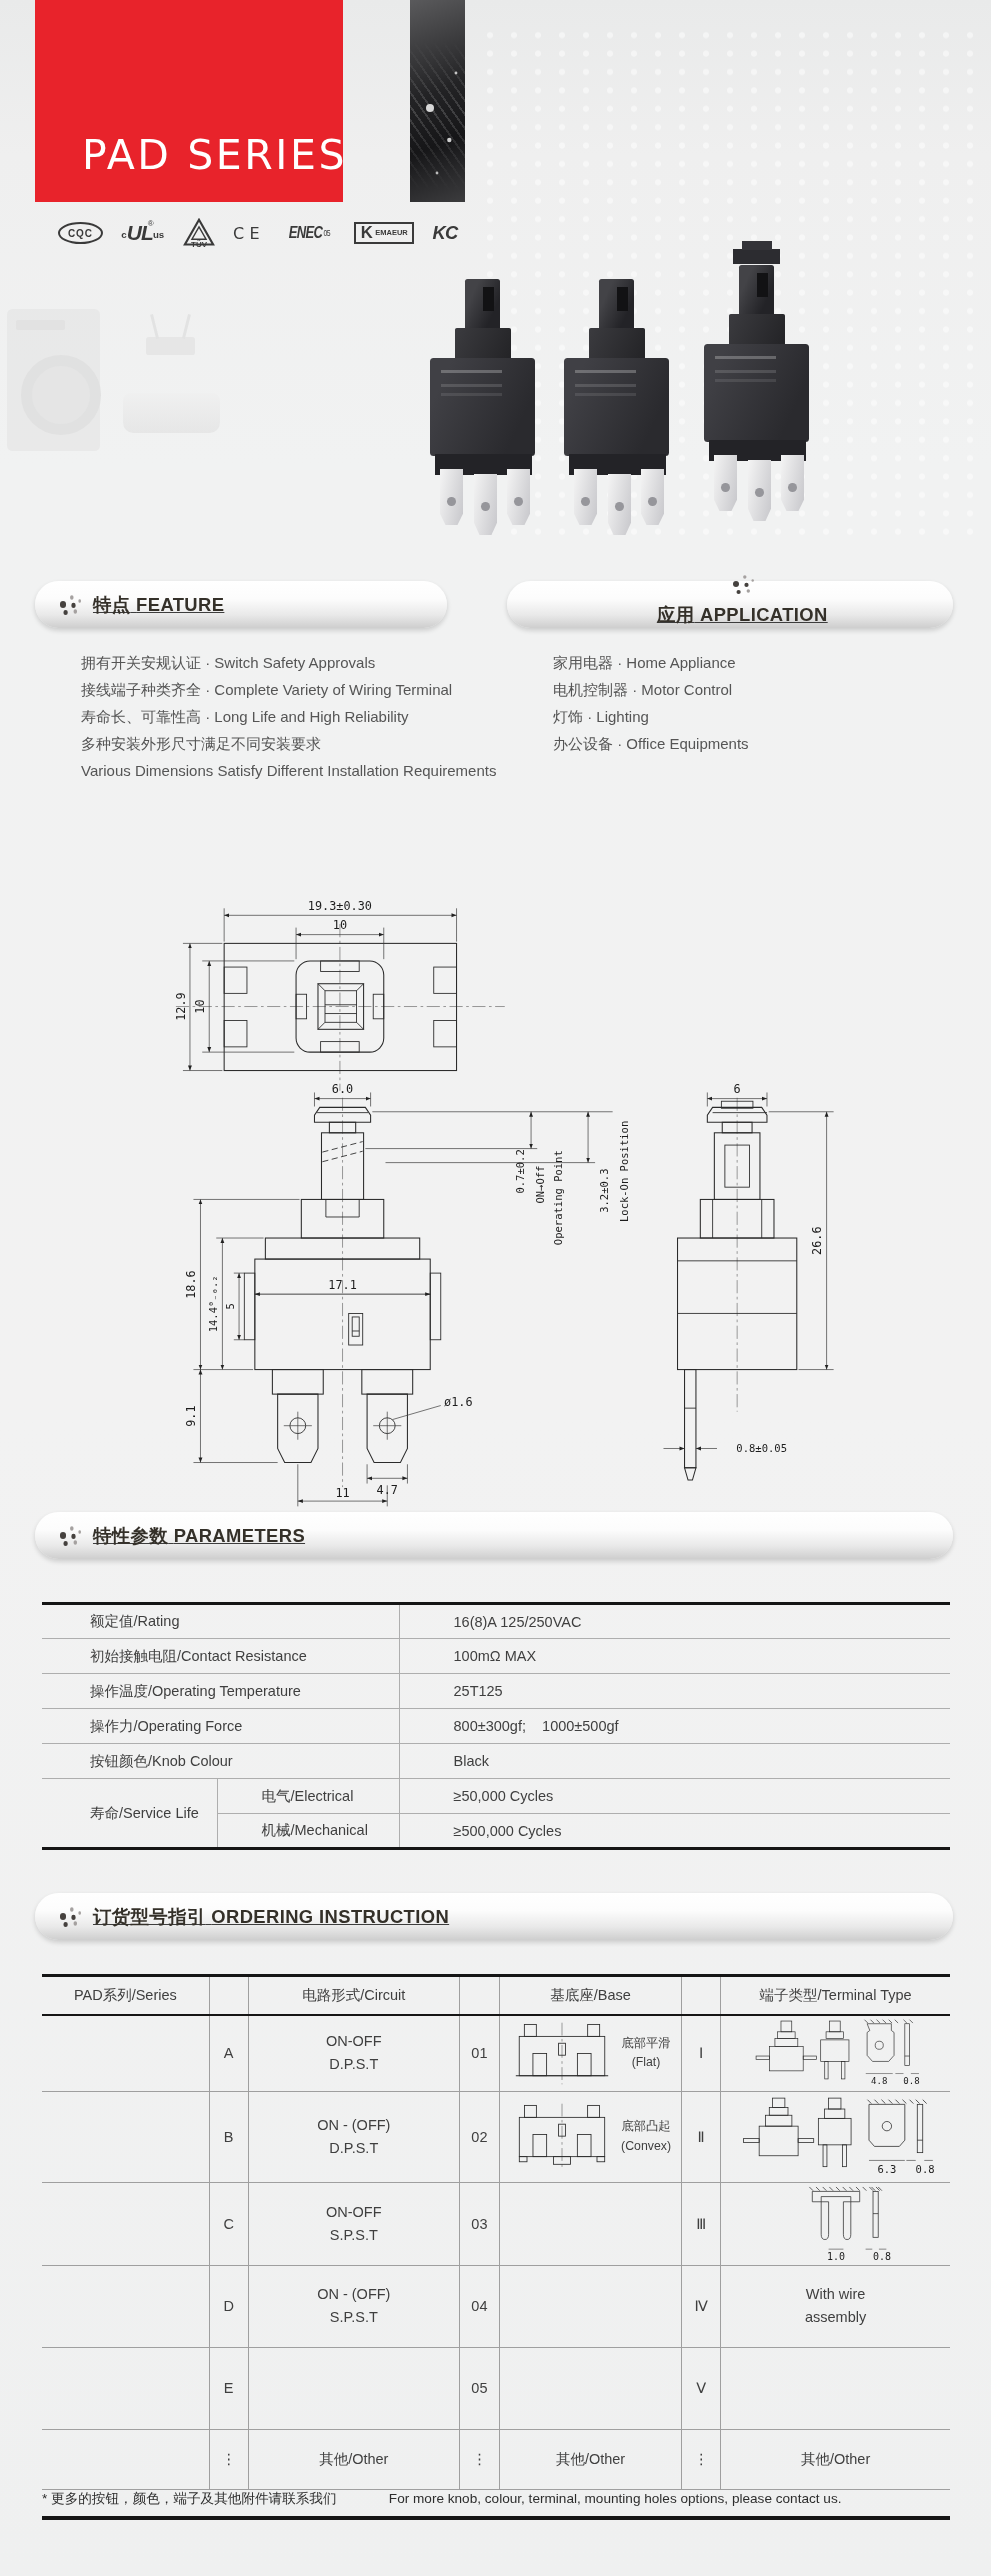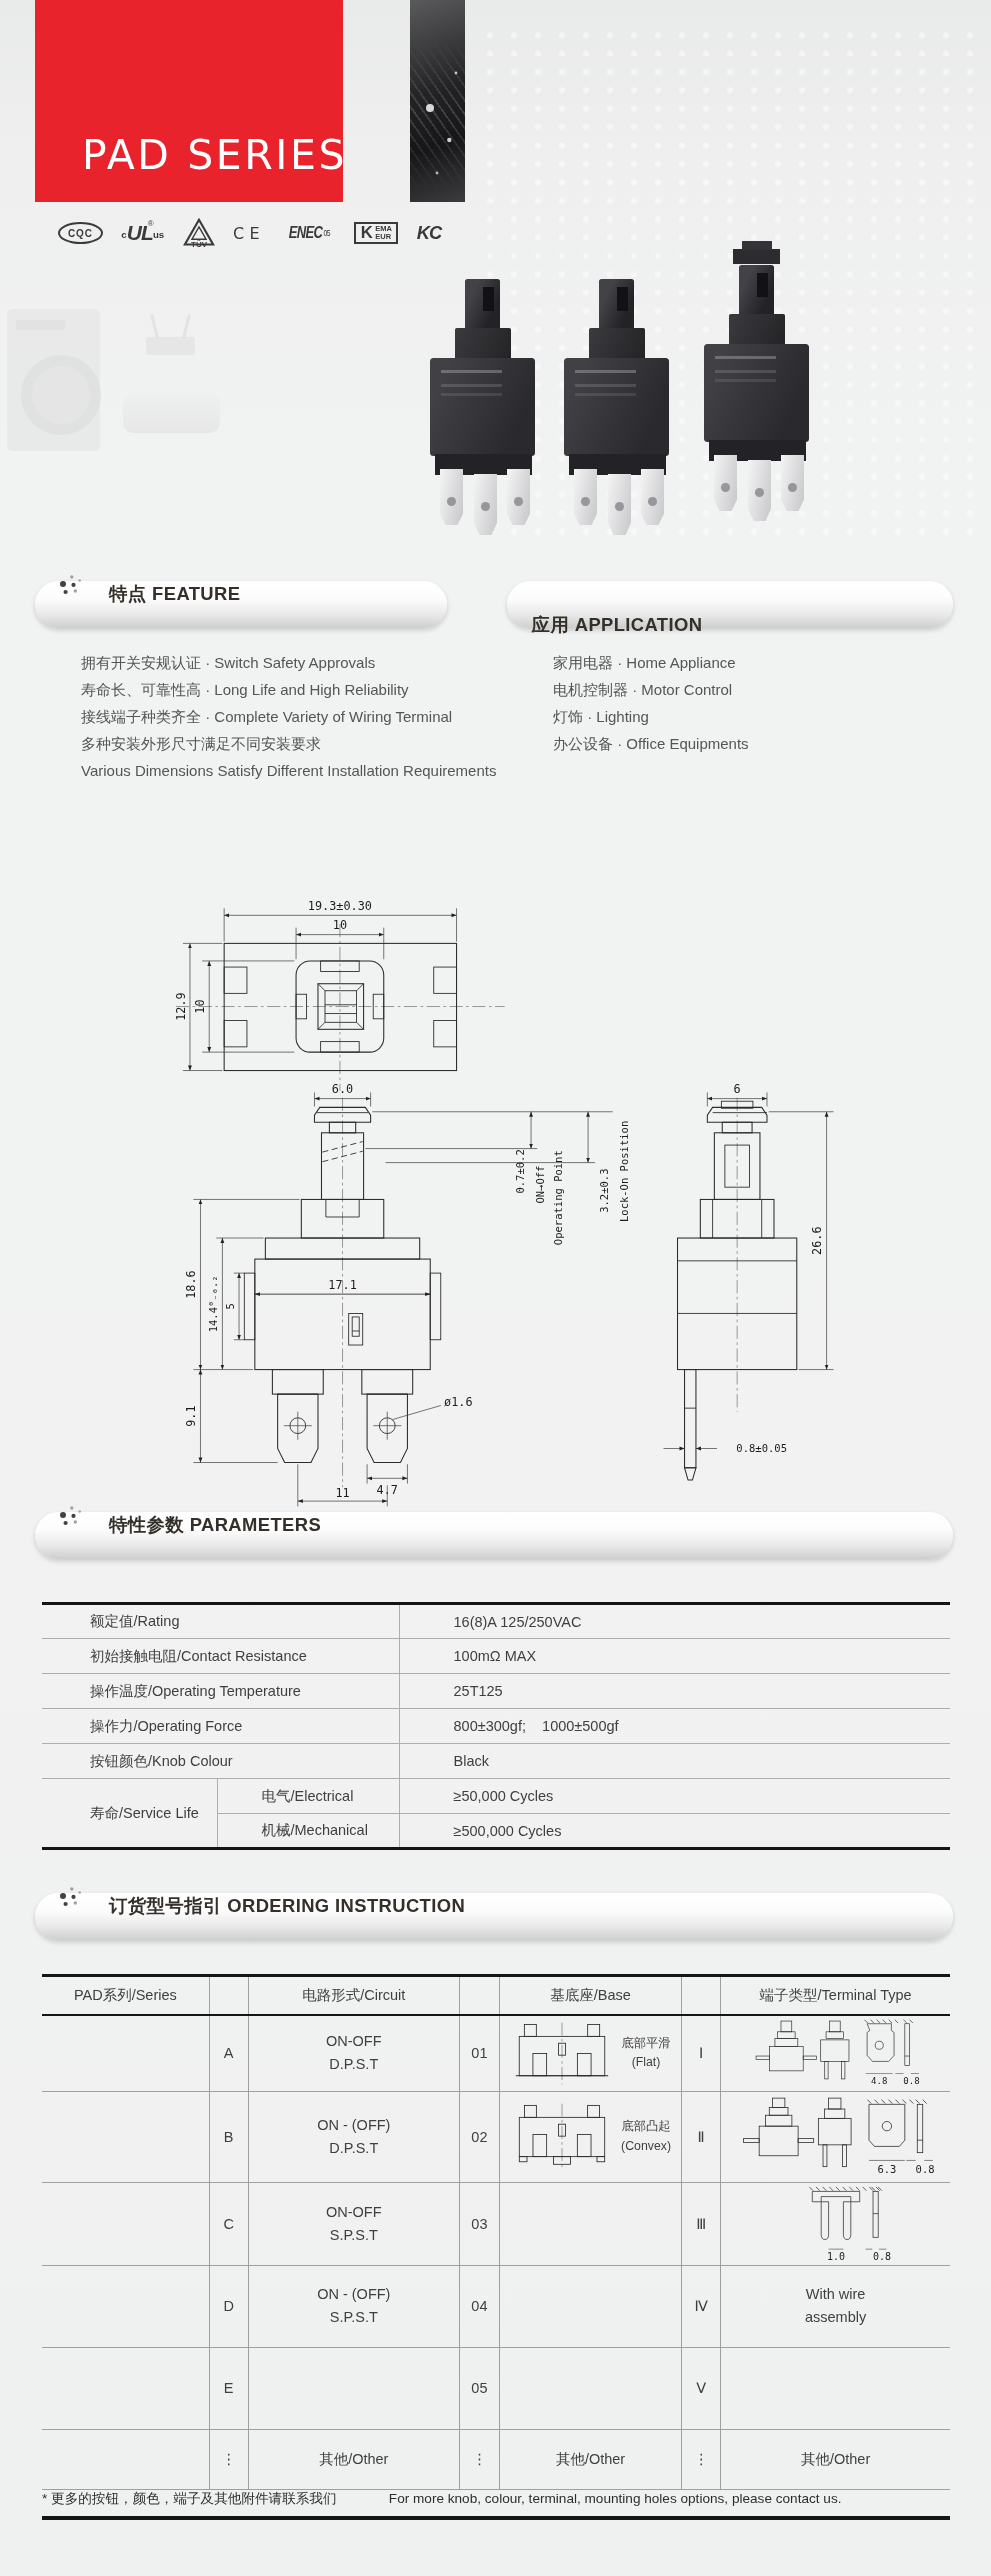--- a/index.html
+++ b/index.html
@@ -31,21 +31,21 @@
   .cert-ul{position:relative;display:flex;align-items:flex-end;}
   .cert-ul .ulp{font-size:9.7px;font-weight:bold;margin-bottom:1.8px;}
   .cert-ul .ulc{font-size:21px;font-weight:bold;font-style:italic;line-height:.8;letter-spacing:-0.9px;}
   .cert-ul .uls{font-size:9.7px;font-weight:bold;margin-bottom:1.8px;}
   .cert-ul .ulr{position:absolute;right:10.5px;top:-6.1px;font-size:8px;}
   .cert-ce{font-size:16px;letter-spacing:5.3px;font-weight:400;font-family:"DejaVu Sans",sans-serif;}
   .cert-enec{font-style:italic;font-weight:bold;font-size:16.7px;transform:scaleX(.78);letter-spacing:-0.9px;}
   .cert-enec .enum{font-style:normal;font-weight:normal;font-size:8.8px;margin-left:1.8px;}
   .cert-kema{border:2.2px solid #3a3a3a;padding:0.9px 4.4px;gap:2.6px;}
   .cert-kema .kk{font-size:16.7px;font-weight:bold;line-height:1;}
-  .cert-kema .kcol{display:flex;flex-direction:column;font-size:7.5px;font-weight:bold;line-height:1.1;}
+  .cert-kema .kcol{display:flex;font-size:7.5px;font-weight:bold;line-height:1.1;}
   .cert-kc{font-size:18.4px;font-weight:bold;letter-spacing:-0.9px;font-style:italic;}
   
   .wm{position:absolute;opacity:.6;}
   .washer{left:7px;top:309px;width:93px;height:142px;background:#e4e4e4;border-radius:5.3px;}
   .washer::before{content:"";position:absolute;left:14px;top:46px;width:58px;height:58px;border:11.4px solid #d7d7d7;border-radius:50%;background:#dedede;}
   .washer::after{content:"";position:absolute;left:8.8px;top:10.5px;width:49px;height:10.5px;background:#d9d9d9;border-radius:1.8px;}
   .router{left:146px;top:337px;width:49px;height:17.5px;background:#e0e0e0;border-radius:2.6px;}
   .router::before,.router::after{content:"";position:absolute;top:-23px;width:2.6px;height:24.6px;background:#dadada;}
   .router::before{left:7px;transform:rotate(-14deg);}
   .router::after{right:7px;transform:rotate(14deg);}
@@ -65,23 +65,23 @@
   .sw .t{position:absolute;top:190px;width:23px;height:56px;
     background:linear-gradient(100deg,#f4f4f4,#c7c7cb);
     clip-path:polygon(0 0,100% 0,100% 80%,76% 100%,24% 100%,0 80%);}
   .sw .t::after{content:"";position:absolute;left:7px;top:28px;width:8.8px;height:8.8px;border-radius:50%;background:#96969b;}
   .sw .t1{left:14px;}
   .sw .t2{left:48px;top:195px;height:61px;}
   .sw .t3{left:81px;}
   .sw .capTop{position:absolute;left:33px;top:-16px;width:47px;height:15px;background:#2c2c30;}
   .sw .capTop::after{content:"";position:absolute;left:8.8px;top:-8px;width:30px;height:8.8px;background:#333338;}
   
-  .pill{position:absolute;height:47px;border-radius:24px;display:flex;gap:31px;padding-left:24.6px;
+  .pill{position:absolute;height:47px;border-radius:24px;display:flex;align-items:center;gap:15px;padding-left:24.6px;
     background:linear-gradient(180deg,#ffffff 0%,#fcfcfc 38%,#e9e9e9 72%,#cecece 100%);
-    box-shadow:0 2.6px 5.3px rgba(0,0,0,.16);}
+    box-shadow:0 2.6px 5.3px rgba(0,0,0,.16);text-decoration:underline;}
   .pill .ttl{font-size:18.4px;font-weight:bold;color:#343029;letter-spacing:0.4px;white-space:nowrap;}
   .dots{position:relative;width:6.1px;height:6.1px;border-radius:50%;background:#45413e;margin-right:12.3px;
     box-shadow:8.8px -7px 0 -1.3px #a5a1a0,16.7px -3.5px 0 -1.8px #a5a1a0,10.5px 0.9px 0 -0.9px #45413e,
                2.6px 8px 0 -0.9px #45413e,12.3px 7px 0 -1.3px #a5a1a0;}
   
   .flist{position:absolute;font-size:15px;line-height:27px;color:#555;}
   
   .outline-svg{position:absolute;left:132px;top:882px;}
   .ol{fill:none;stroke:#2b2b2b;stroke-width:1.2;}
   .ol2{fill:none;stroke:#2b2b2b;stroke-width:1;}
@@ -197,22 +197,22 @@
     <div class="t t2"></div>
     <div class="t t3"></div>
   </div>
 
   <div class="pill" style="left:35px;top:581px;width:412px;">
     <i class="dots"></i>
     <span class="ttl"><span>特点</span> <span>FEATURE</span></span>
   </div>
   <div class="flist" style="left:81px;top:649px;">
     <div>拥有开关安规认证 · Switch Safety Approvals</div>
+    <div>接线端子种类齐全 · Complete Variety of Wiring Terminal</div>
     <div>寿命长、可靠性高 · Long Life and High Reliability</div>
-    <div>接线端子种类齐全 · Complete Variety of Wiring Terminal</div>
     <div>多种安装外形尺寸满足不同安装要求</div>
     <div>Various Dimensions Satisfy Different Installation Requirements</div>
   </div>
 
   <div class="pill" style="left:507px;top:581px;width:446px;flex-direction:column;">
     <i class="dots"></i>
     <span class="ttl"><span>应用</span> <span>APPLICATION</span></span>
   </div>
   <div class="flist" style="left:553px;top:649px;">
     <div>家用电器 · Home Appliance</div>

